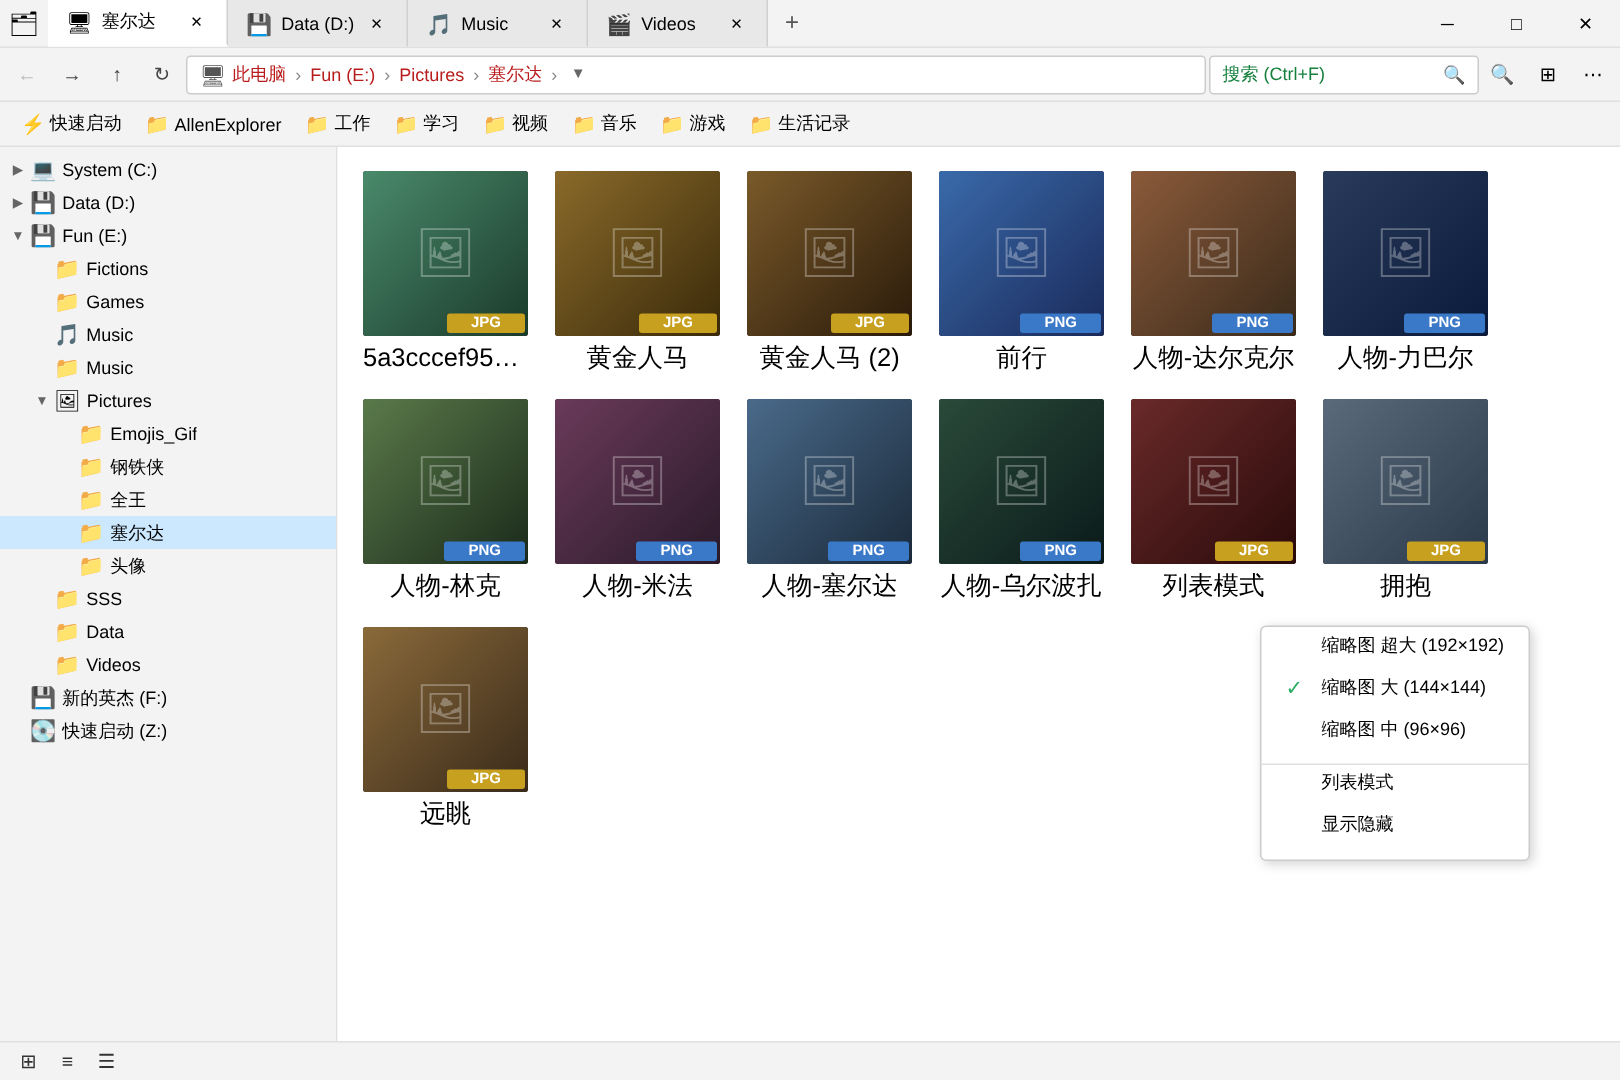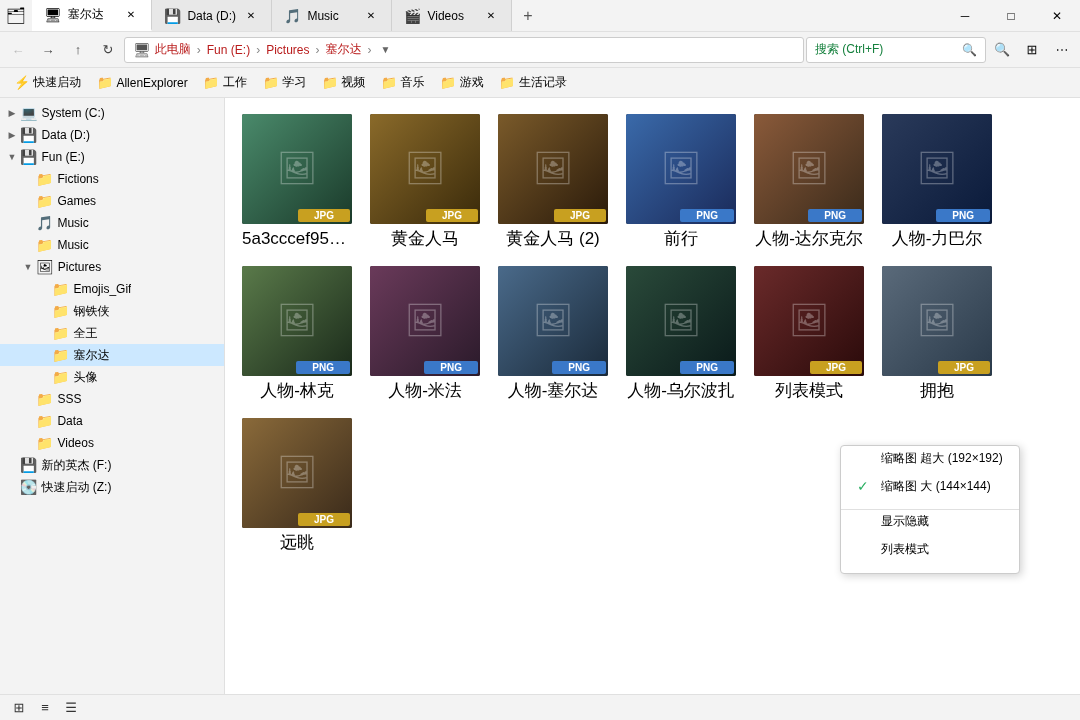--- a/index.html
+++ b/index.html
@@ -691,28 +691,32 @@
     <div class="context-menu">
 
     <div class="ctx-item">
           <span class="ctx-check"></span>
       <span>缩略图 超大 (192×192)</span>
         </div>
         <div class="ctx-item active">
           <span class="ctx-check">✓</span>
       <span>缩略图 大 (144×144)</span>
         </div>
+        <div class="ctx-item">
+          <span class="ctx-check"></span>
+      <span>缩略图 中 (96×96)</span>
+        </div>
         <div class="ctx-divider"></div>
         <div class="ctx-item">
           <span class="ctx-check"></span>
-      <span>显示隐藏</span>
+      <span>列表模式</span>
         </div>
         <div class="ctx-item">
           <span class="ctx-check"></span>
-      <span>列表模式</span>
+      <span>显示隐藏</span>
         </div>
       </div>
   </div>
 </div>
 
 <div class="statusbar">
   <div class="statusbar-right">
     <div class="statusbar-btn">⊞</div>
     <div class="statusbar-btn">≡</div>
     <div class="statusbar-btn">☰</div>

